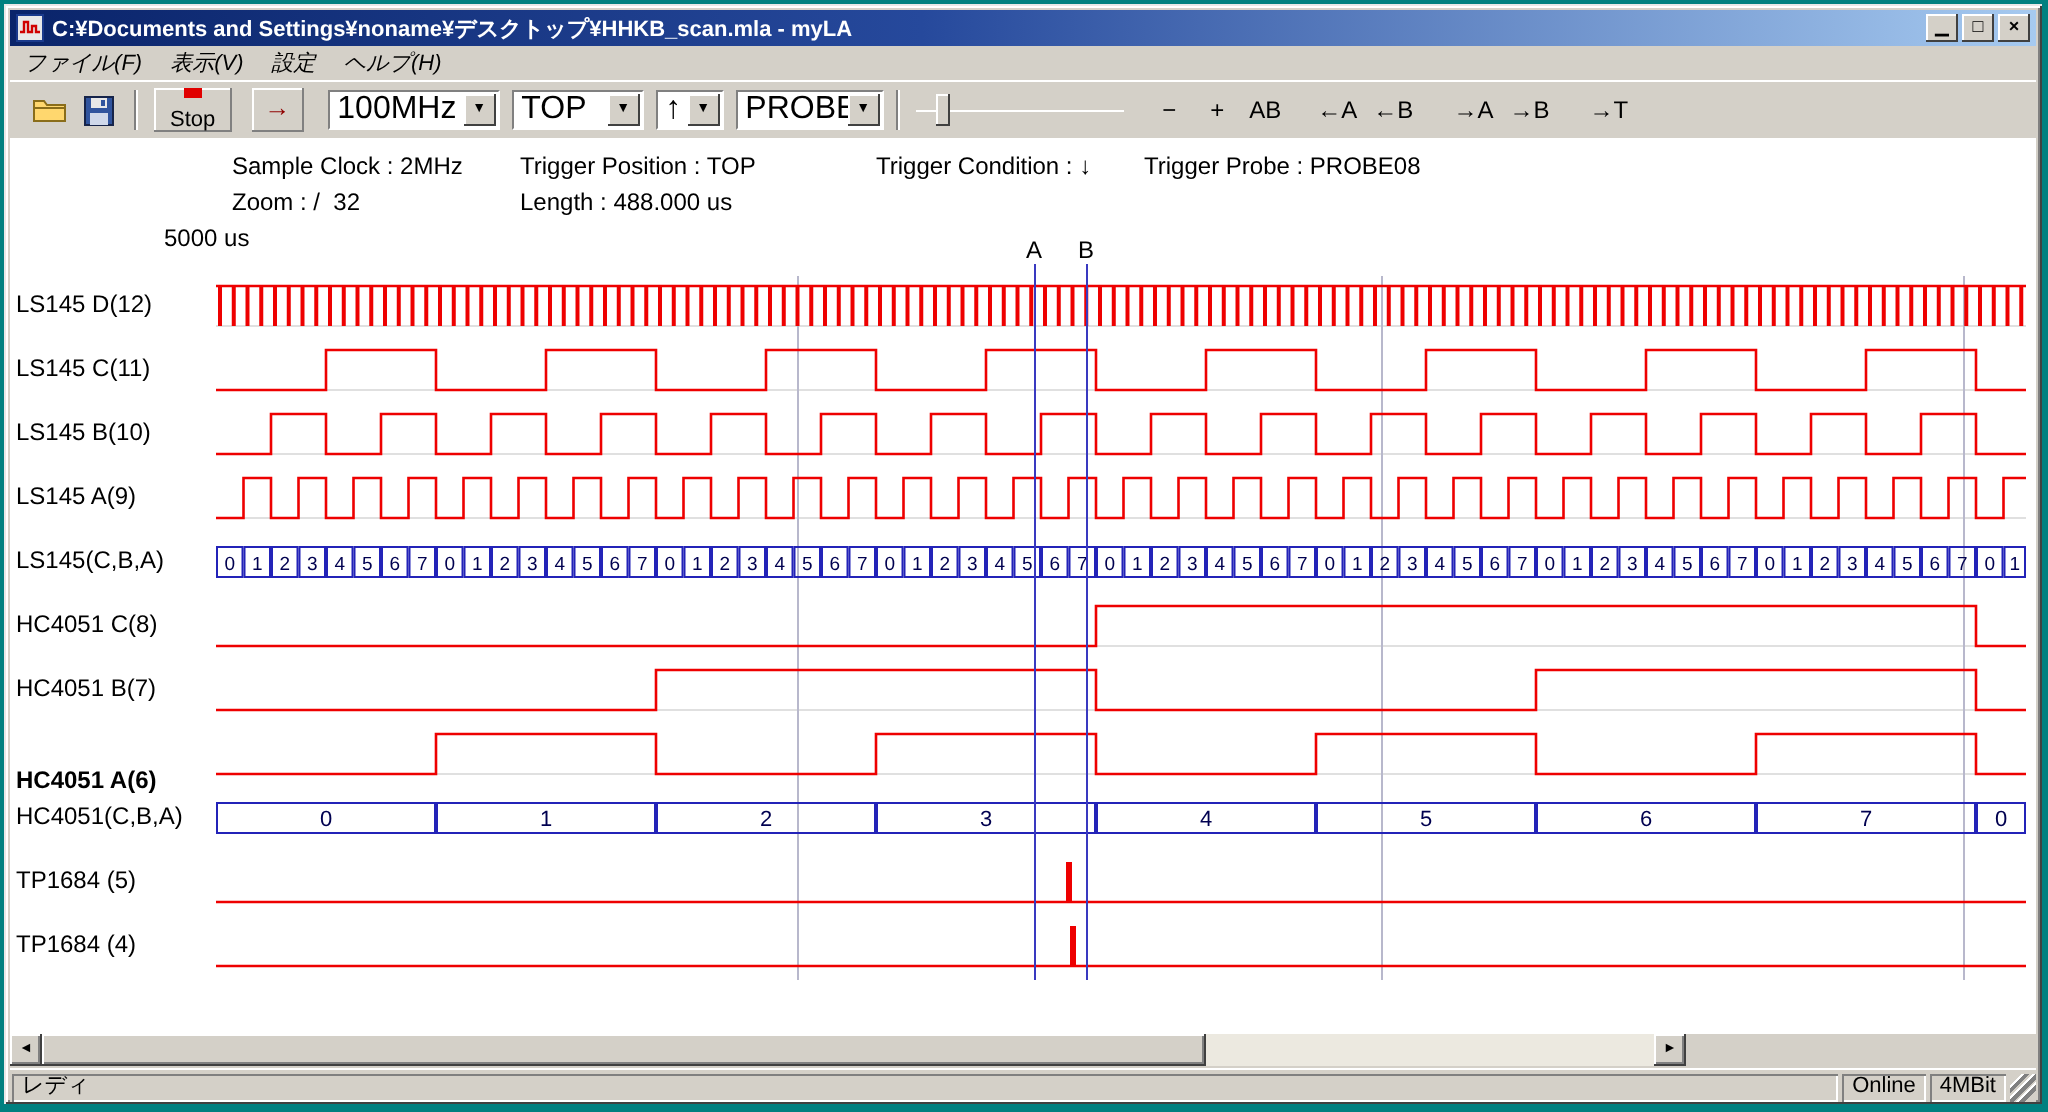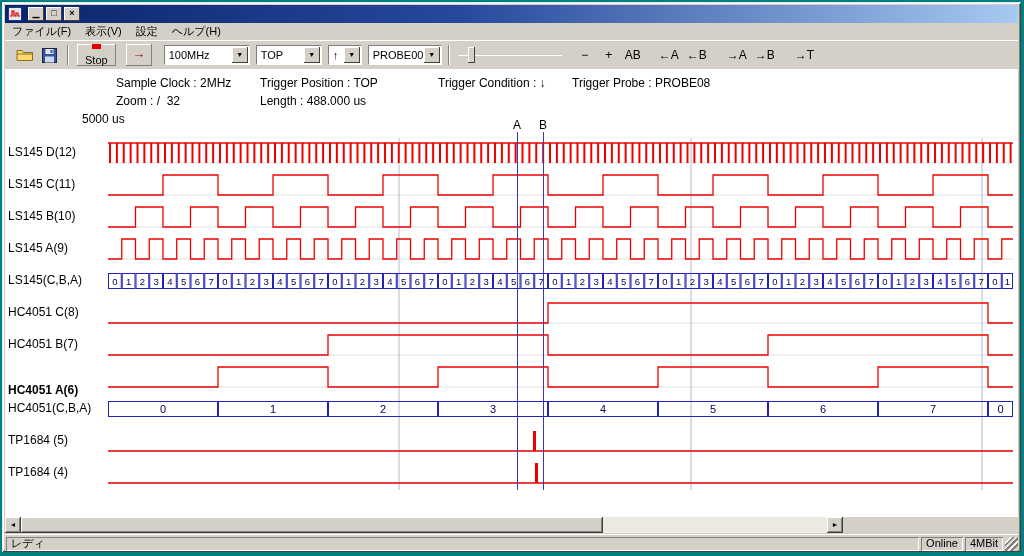--- a/index.html
+++ b/index.html
@@ -8,36 +8,36 @@
 .window{position:absolute;left:2px;top:2px;width:1019px;height:550px;background:#d4d0c8;
   box-shadow:inset 1px 1px 0 #e8e8e8,inset -1px -1px 0 #404040,inset 2px 2px 0 #fff,inset -2px -2px 0 #808080;}
 .titlebar{position:absolute;left:3px;top:3px;width:1013px;height:18px;
   background:linear-gradient(90deg,#0a246a 0%,#26499c 45%,#a6caf0 100%);
   display:flex;align-items:center;padding:0 3px;color:#fff;font-size:11px;font-weight:bold;}
 .title-icon{width:14px;height:14px;margin-right:4px;flex:0 0 auto;}
 .title-text{flex:1;white-space:nowrap;overflow:hidden;}
 .tb-btn{width:16px;height:14px;margin-left:2px;background:#d4d0c8;color:#000;font-size:9px;
   line-height:13px;text-align:center;font-weight:bold;
   box-shadow:inset -1px -1px 0 #404040,inset 1px 1px 0 #fff;}
-.menubar{position:absolute;left:3px;top:21px;width:1013px;height:17px;display:flex;align-items:center;font-size:11px;}
+.menubar{position:absolute;left:3px;top:21px;width:1013px;height:17px;display:flex;align-items:center;font-size:11px;font-style:italic;}
 .menu-item{padding:1px 7px;}
 .toolbar{position:absolute;left:3px;top:38px;width:1013px;height:29px;border-top:1px solid #fff;
   display:flex;align-items:center;padding-left:8px;font-size:11px;}
 .tool-icon-btn{width:24px;height:22px;display:flex;align-items:center;justify-content:center;}
 .tsep{width:2px;height:20px;margin:0 6px;border-left:1px solid #808080;border-right:1px solid #fff;}
 .stop-btn{height:22px;display:flex;align-items:center;gap:5px;padding:0 8px;background:#d4d0c8;
   box-shadow:inset -1px -1px 0 #808080,inset 1px 1px 0 #fff;margin-left:2px;flex-direction:column;}
 .stop-icon{width:9px;height:9px;background:#e00000;}
 .run-btn{width:26px;height:22px;margin-left:10px;background:#d4d0c8;color:#900000;font-weight:bold;
   font-size:13px;line-height:20px;text-align:center;
   box-shadow:inset -1px -1px 0 #808080,inset 1px 1px 0 #fff;}
 .combos{display:flex;gap:6px;margin-left:12px;}
 .combo{height:20px;background:#fff;display:flex;align-items:center;
   border:1px solid;border-color:#808080 #fff #fff #808080;}
-.combo-value{flex:1;padding-left:4px;font-size:11px;white-space:nowrap;overflow:hidden;}
+.combo-value{flex:1;padding-left:4px;font-size:16px;white-space:nowrap;overflow:hidden;}
 .combo-arrow{width:16px;height:16px;margin-right:1px;background:#d4d0c8;font-size:7px;text-align:center;
   line-height:15px;box-shadow:inset -1px -1px 0 #404040,inset 1px 1px 0 #fff;}
 .slider{position:relative;width:104px;height:22px;margin-left:2px;}
 .slider-track{position:absolute;left:0;right:0;top:11px;height:1px;background:#808080;border-bottom:1px solid #fff;}
 .slider-handle{position:absolute;left:10px;top:3px;width:7px;height:16px;background:#d4d0c8;
   box-shadow:inset -1px -1px 0 #404040,inset 1px 1px 0 #fff;}
 .tbtns{display:flex;margin-left:12px;gap:2px;align-items:center;}
 .tbtn{min-width:22px;height:22px;border:none;background:transparent;font-size:12px;font-family:inherit;padding:0 3px;}
 .client{position:absolute;left:3px;top:67px;width:1013px;height:464px;background:#fff;}
 .info-text{position:absolute;font-size:12px;color:#000;white-space:pre;}
@@ -66,20 +66,21 @@
 <body>
 
 <div class="window">
 
   <div class="titlebar">
     <svg class="title-icon" viewBox="0 0 14 14">
       <rect x="0" y="0" width="14" height="14" fill="#1a3a8c"></rect>
       <rect x="1" y="1" width="12" height="12" fill="#e8e8e8"></rect>
       <path d="M2 9 h2 v-5 h2 v5 h2 v-3 h2 v3 h2" stroke="#d00000" fill="none" stroke-width="1.2"></path>
     </svg>
+    <span class="title-text">C:¥Documents and Settings¥noname¥デスクトップ¥HHKB_scan.mla - myLA</span>
     <span class="tb-btn">▁</span>
     <span class="tb-btn">□</span>
     <span class="tb-btn">×</span>
   </div>
 
   <div class="menubar">
       <span class="menu-item">ファイル(F)</span>
       <span class="menu-item">表示(V)</span>
       <span class="menu-item">設定</span>
       <span class="menu-item">ヘルプ(H)</span>

